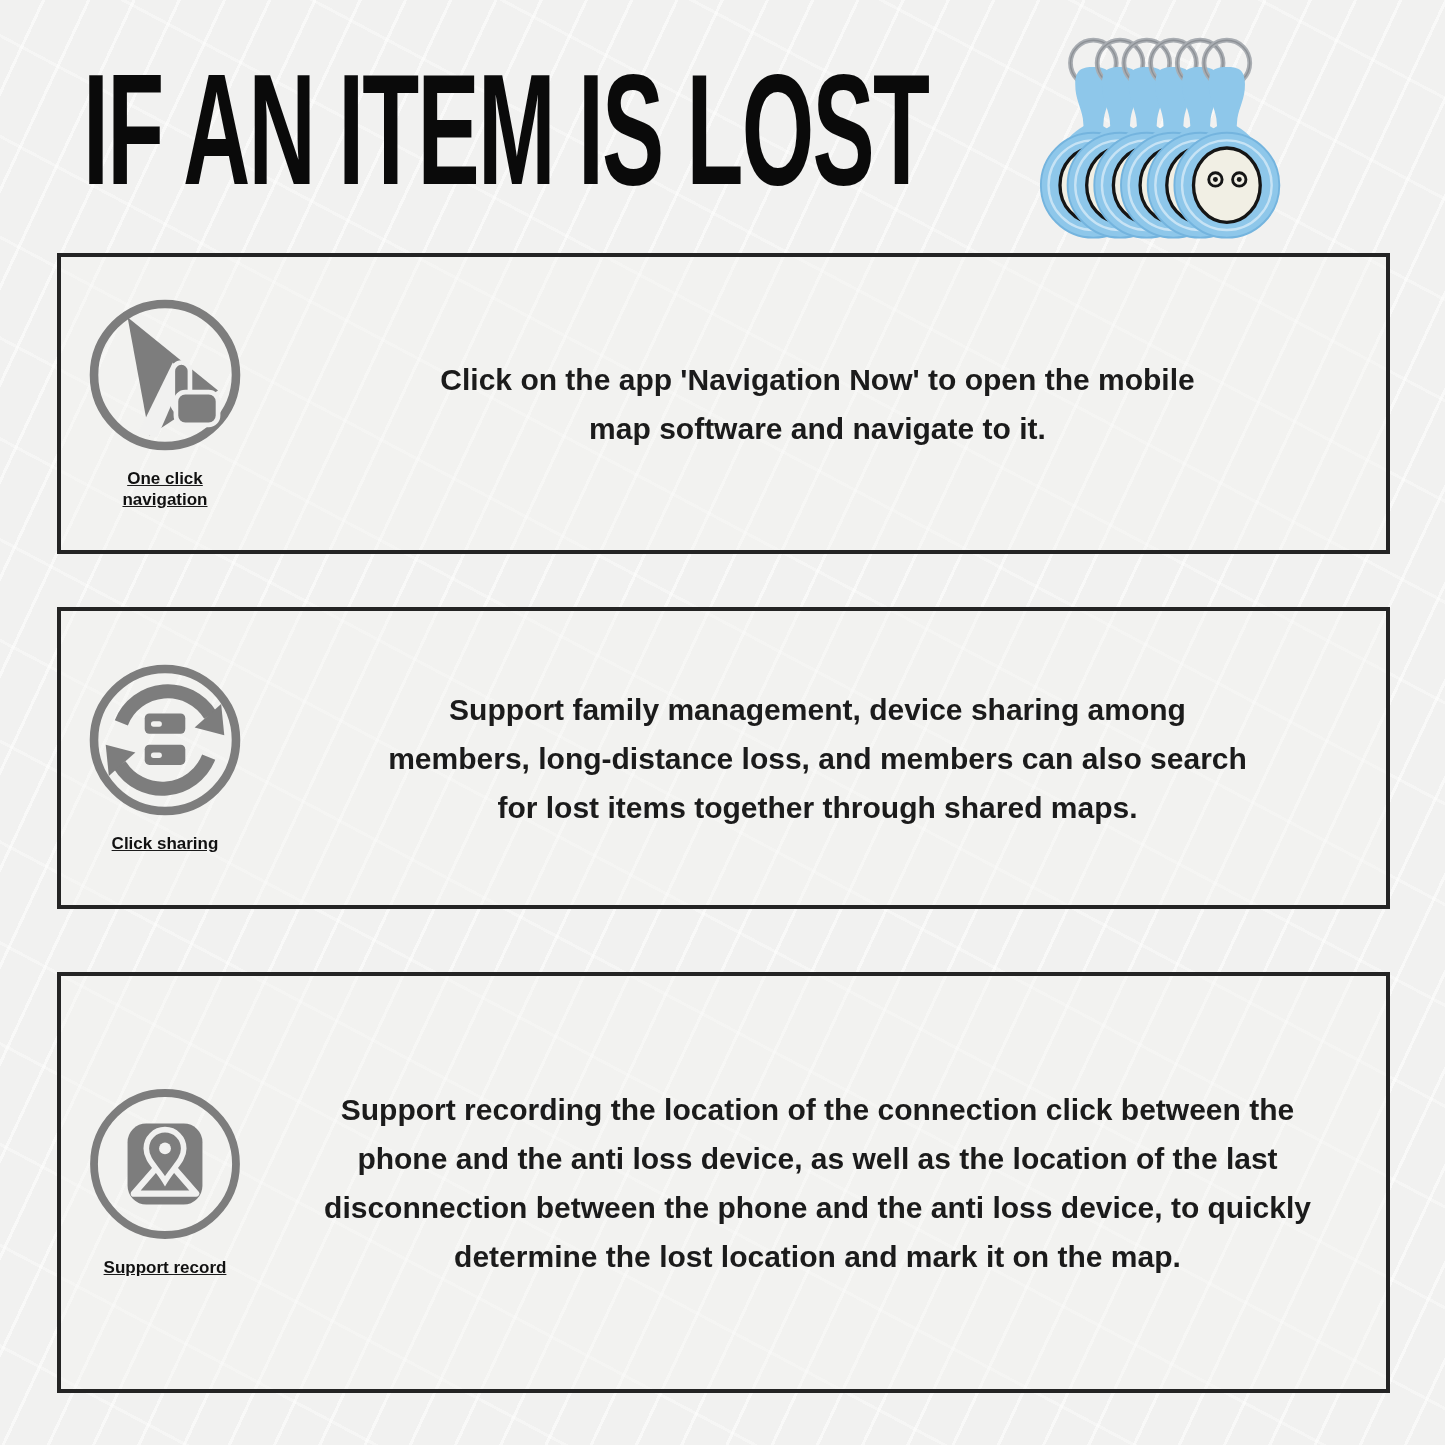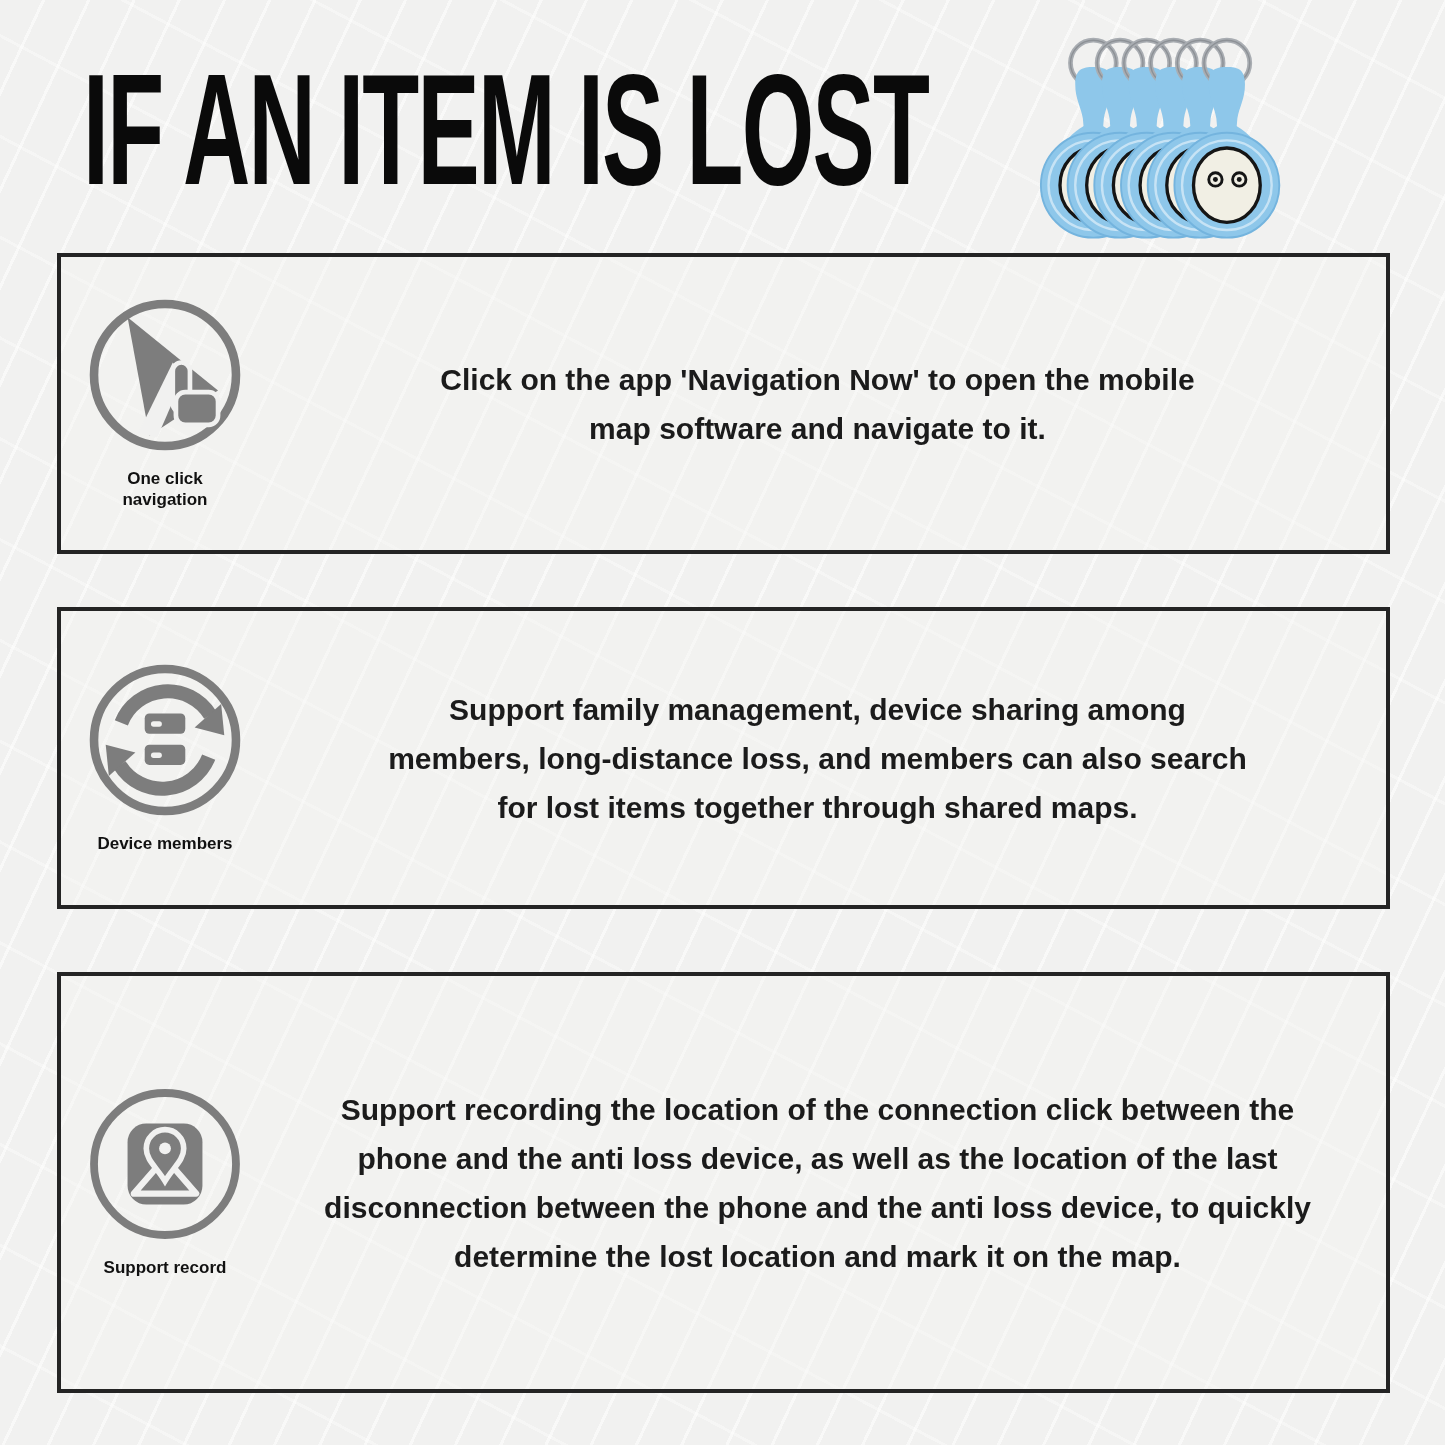--- a/index.html
+++ b/index.html
@@ -29,21 +29,21 @@
     position:absolute;left:57px;width:1333px;z-index:2;
     border:4px solid #242424;background:rgba(243,243,242,.35);
     box-sizing:border-box;
     display:flex;align-items:center;
   }
   .card-1{top:253px;height:301px;}
   .card-2{top:607px;height:302px;}
   .card-3{top:972px;height:421px;}
   .icon-col{
     width:208px;flex:0 0 208px;display:flex;flex-direction:column;
-    align-items:center;justify-content:center;
+    align-items:center;justify-content:center;text-decoration:underline;
   }
   .icon-circle{width:156px;height:156px;display:block;}
   .icon-label{
     margin-top:16px;font-size:17px;font-weight:600;line-height:1.2;
     text-align:center;color:#111;width:160px;
   }
   .text-col{
     flex:1;display:flex;justify-content:center;align-items:center;
     padding-right:20px;
   }
@@ -113,21 +113,21 @@
       <path d="M22,39 A32,32 0 0 1 79,34" fill="none" stroke="#7d7d7d" stroke-width="9"></path>
       <path d="M86,27 L88,47 L69,42 Z" fill="#7d7d7d"></path>
       <path d="M78,61 A32,32 0 0 1 21,66" fill="none" stroke="#7d7d7d" stroke-width="9"></path>
       <path d="M14,73 L12,53 L31,58 Z" fill="#7d7d7d"></path>
 
       <rect x="37" y="33" width="26" height="13" rx="3" fill="#7d7d7d"></rect>
       <rect x="41" y="38" width="7" height="3.5" rx="1.7" fill="#f1f1f0"></rect>
       <rect x="37" y="53" width="26" height="13" rx="3" fill="#7d7d7d"></rect>
       <rect x="41" y="58" width="7" height="3.5" rx="1.7" fill="#f1f1f0"></rect>
     </svg>
-    <div class="icon-label">Device members</div>
+    <div class="icon-label">Click sharing</div>
   </div>
   <div class="text-col">
     <div class="feature-text">Support family management, device sharing among members, long-distance loss, and members can also search for lost items together through shared maps.</div>
   </div>
 </div>
 
 <div class="feature-card card-3">
   <div class="icon-col">
     <svg class="icon-circle" viewBox="0 0 100 100" aria-hidden="true">
       <circle cx="50" cy="50" r="45.5" fill="none" stroke="#7d7d7d" stroke-width="5"></circle>

